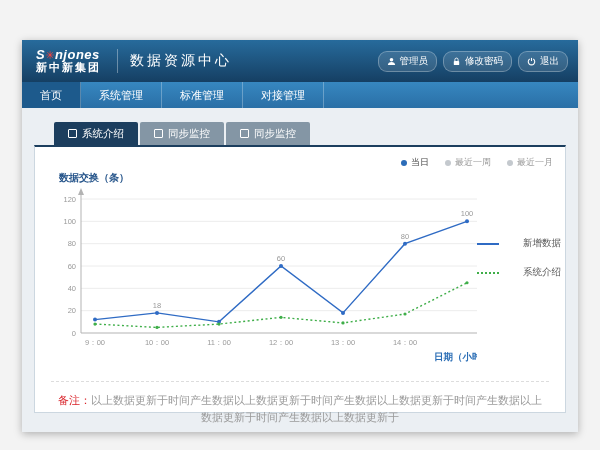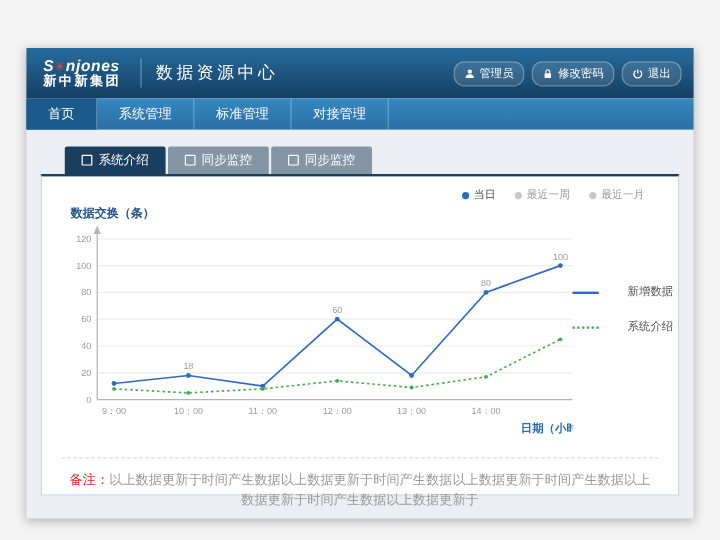--- a/index.html
+++ b/index.html
@@ -50,21 +50,21 @@
     padding:0 14px;color:#fff;font-size:10.5px;background:#8496a5;
     border-radius:2px 2px 0 0;
   }
   .tab.active{background:#1c3e5e;}
   .tab-ico{width:7px;height:7px;border:1px solid #fff;border-radius:1px;display:inline-block;}
   .panel{
     background:#fff;border:1px solid #ccd7e0;border-top:2px solid #1c3e5e;
     height:268px;box-sizing:border-box;display:flex;flex-direction:column;
   }
   
-  .chart-top{display:flex;justify-content:flex-end;gap:16px;padding:9px 28px 0;}
+  .chart-top{display:flex;justify-content:flex-end;gap:16px;padding:9px 12px 0;}
   .flt{display:flex;align-items:center;gap:4px;font-size:9px;color:#999;cursor:pointer;}
   .flt.active{color:#444;}
   .flt-dot{width:6px;height:6px;border-radius:50%;background:#c4c9ce;display:inline-block;}
   .ylabel{padding:2px 0 0 24px;color:#25548a;font-weight:bold;font-size:10px;}
   .chart-row{display:flex;align-items:flex-start;padding:0 4px 0 10px;}
   .series-legend{margin-top:52px;display:flex;flex-direction:column;gap:16px;}
   .series-item{display:flex;align-items:center;gap:24px;font-size:9.5px;color:#555;cursor:pointer;white-space:nowrap;}
   .line-sample{width:22px;height:0;border-top:2px solid #2f6bc4;display:inline-block;}
   .line-sample.dotted{border-top-style:dotted;}
   

